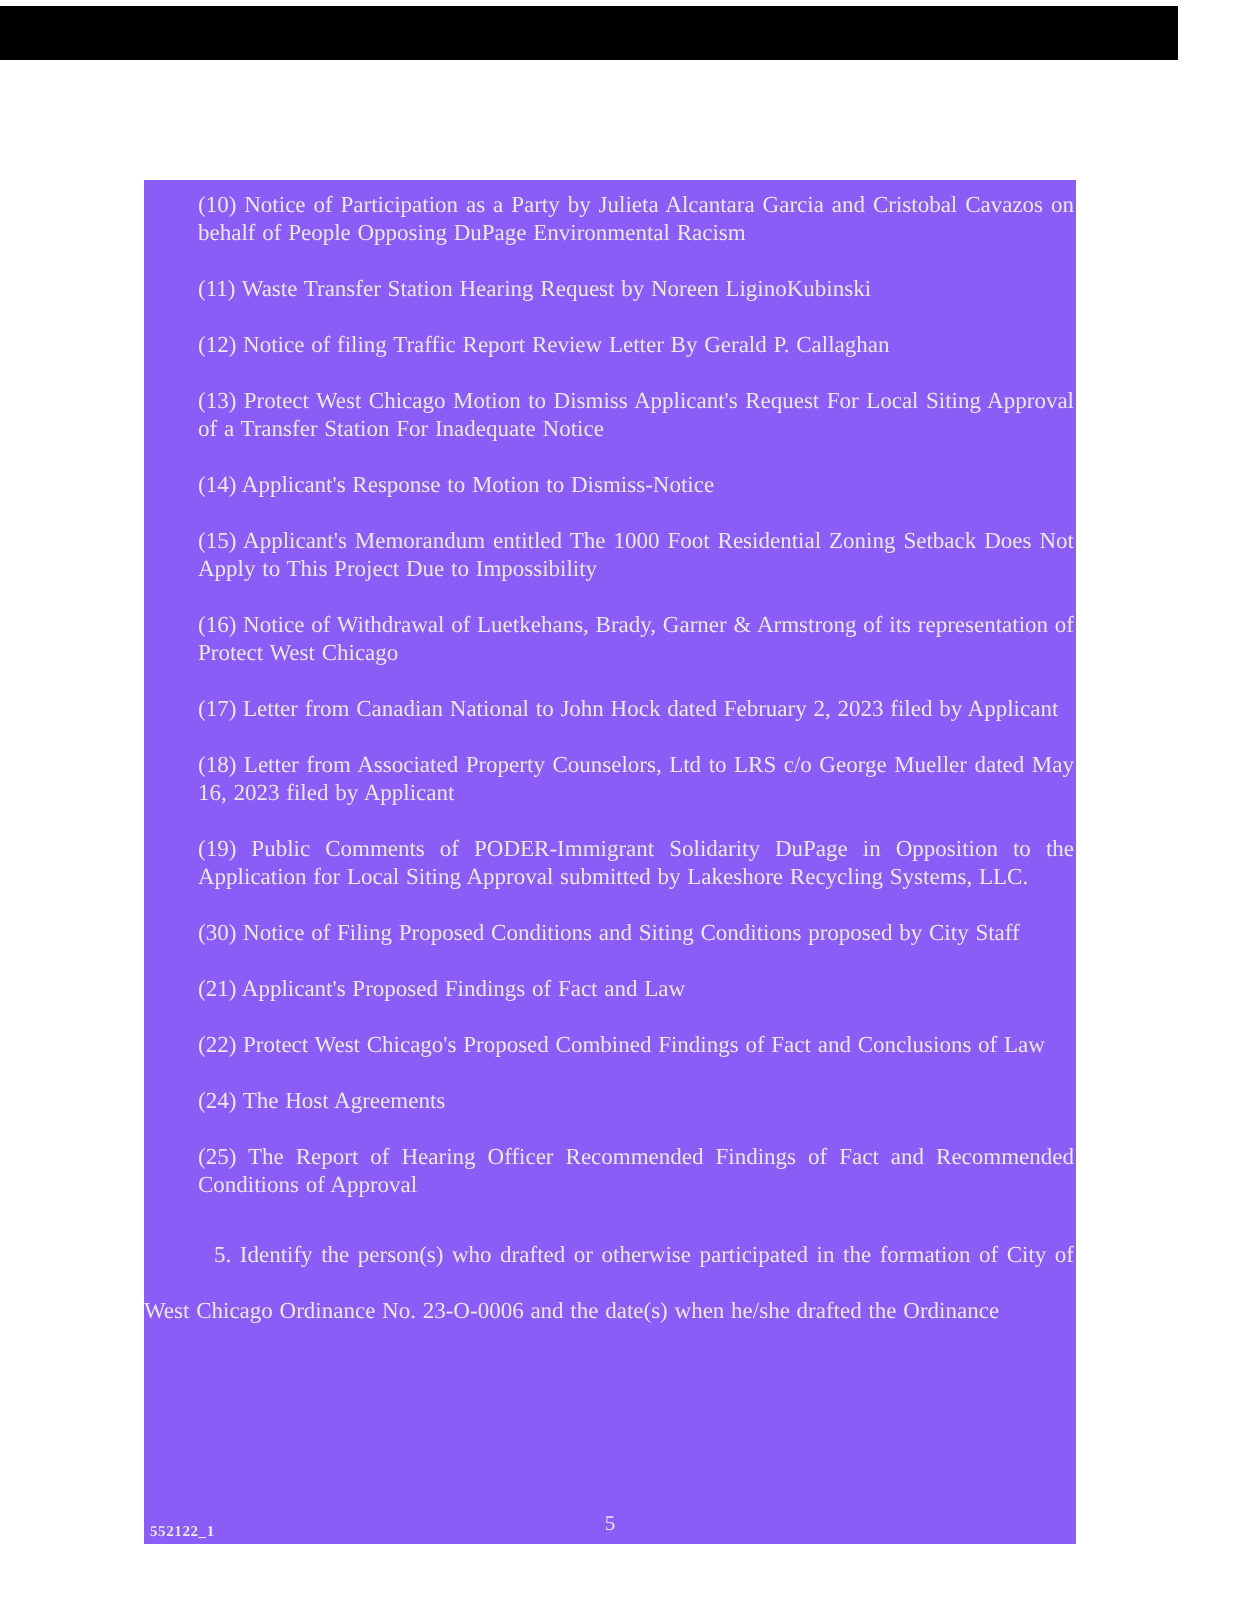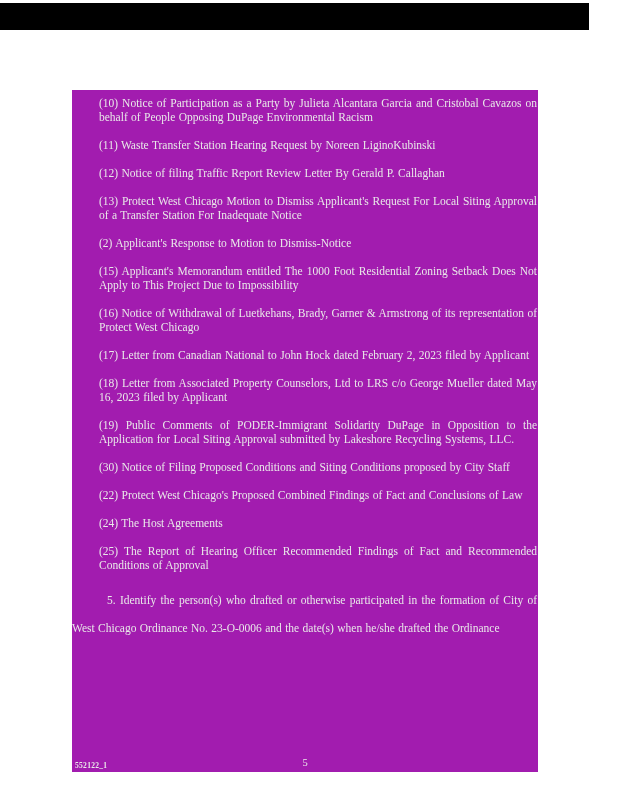--- a/index.html
+++ b/index.html
@@ -22,21 +22,21 @@
     background: #000000;
   }
 
   
   .page {
     position: absolute;
     left: 72px;
     top: 90px;
     width: 466px;
     height: 682px;
-    background: #a21caf;
+    background: #8b5cf6;
     color: #e9e9e9;
   }
 
   .list {
     margin: 6px 1px 0 27px;
   }
   .item {
     font-size: 11.5px;
     line-height: 14px;
     text-align: justify;
@@ -75,27 +75,28 @@
 
 <div class="scan-strip"></div>
 
 <div class="page">
 
   <div class="list">
     <p class="item">(10) Notice of Participation as a Party by Julieta Alcantara Garcia and Cristobal Cavazos on behalf of People Opposing DuPage Environmental Racism</p>
     <p class="item">(11) Waste Transfer Station Hearing Request by Noreen LiginoKubinski</p>
     <p class="item">(12) Notice of filing Traffic Report Review Letter By Gerald P. Callaghan</p>
     <p class="item">(13) Protect West Chicago Motion to Dismiss Applicant's Request For Local Siting Approval of a Transfer Station For Inadequate Notice</p>
-    <p class="item">(2) Applicant's Response to Motion to Dismiss-Notice</p>
+    <p class="item">(14) Applicant's Response to Motion to Dismiss-Notice</p>
     <p class="item">(15) Applicant's Memorandum entitled The 1000 Foot Residential Zoning Setback Does Not Apply to This Project Due to Impossibility</p>
     <p class="item">(16) Notice of Withdrawal of Luetkehans, Brady, Garner &amp; Armstrong of its representation of Protect West Chicago</p>
     <p class="item">(17) Letter from Canadian National to John Hock dated February 2, 2023 filed by Applicant</p>
     <p class="item">(18) Letter from Associated Property Counselors, Ltd to LRS c/o George Mueller dated May 16, 2023 filed by Applicant</p>
     <p class="item">(19) Public Comments of PODER-Immigrant Solidarity DuPage in Opposition to the Application for Local Siting Approval submitted by Lakeshore Recycling Systems, LLC.</p>
     <p class="item">(30) Notice of Filing Proposed Conditions and Siting Conditions proposed by City Staff</p>
+    <p class="item">(21) Applicant's Proposed Findings of Fact and Law</p>
     <p class="item">(22) Protect West Chicago's Proposed Combined Findings of Fact and Conclusions of Law</p>
     <p class="item">(24) The Host Agreements</p>
     <p class="item">(25) The Report of Hearing Officer Recommended Findings of Fact and Recommended Conditions of Approval</p>
   </div>
 
   <p class="question">5.  Identify the person(s) who drafted or otherwise participated in the formation of City of West Chicago Ordinance No. 23-O-0006 and the date(s) when he/she drafted the Ordinance</p>
 
   <span class="footer-docid">552122_1</span>
   <span class="footer-pagenum">5</span>
 

